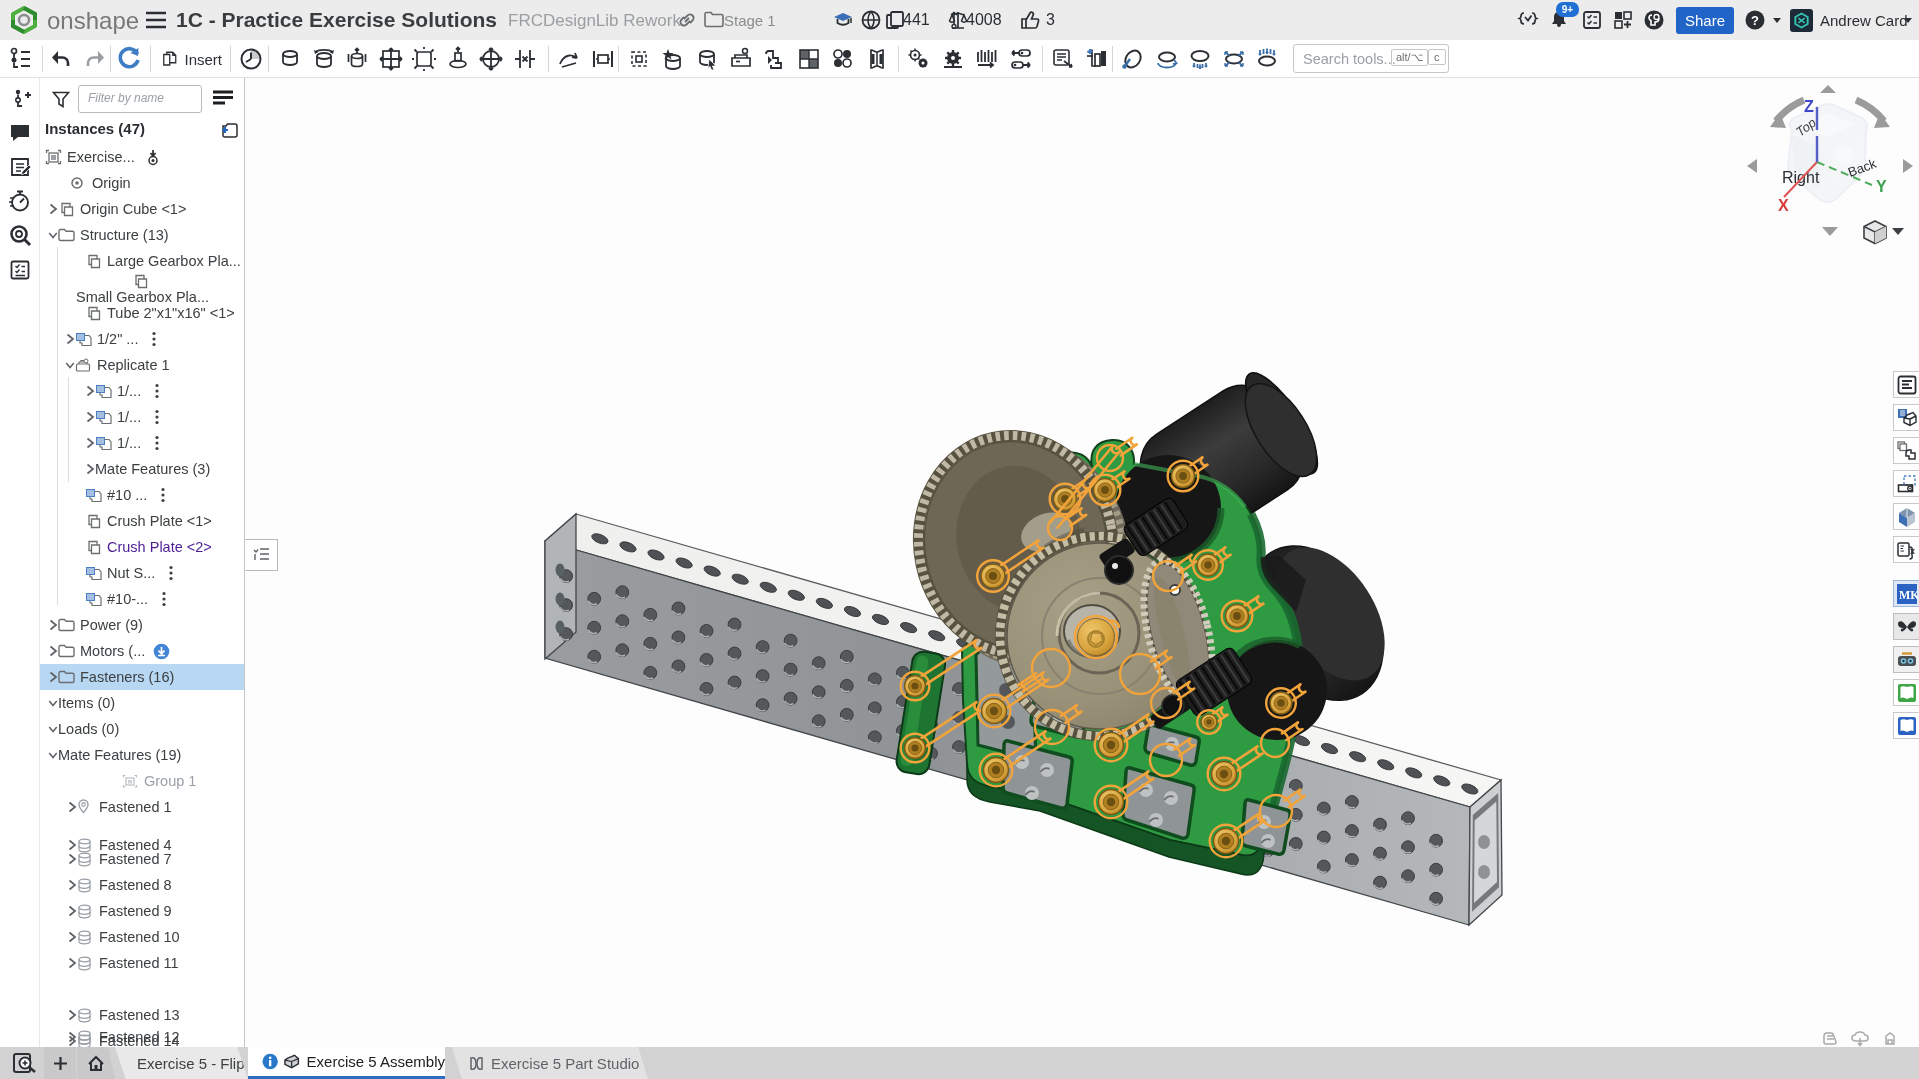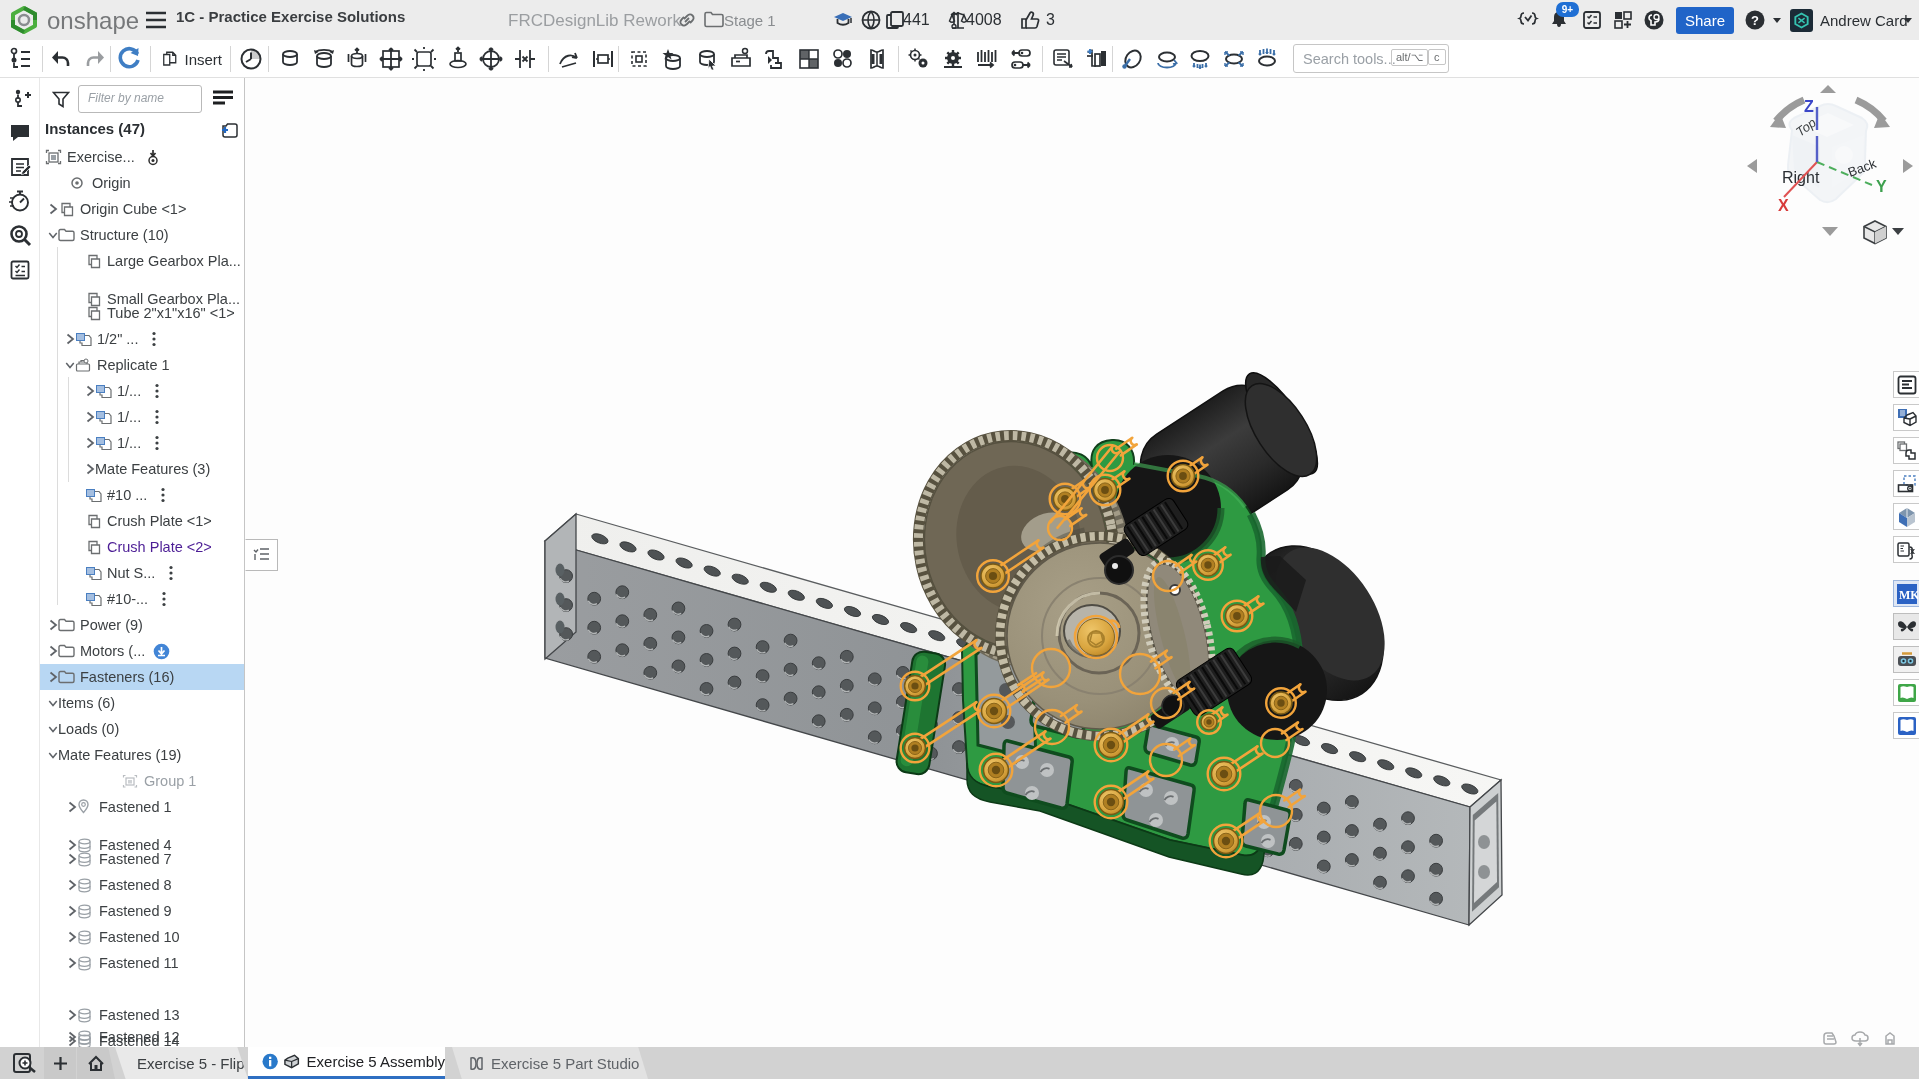--- a/index.html
+++ b/index.html
@@ -691,21 +691,21 @@
 <div id="topbar">
   <svg width="30" height="28" viewBox="0 0 30 28" style="position:absolute;left:9px;top:6px">
     <path d="M15 2 L26 8 L26 20 L15 26 L4 20 L4 8 Z" fill="none" stroke="#4caf3f" stroke-width="4" stroke-linejoin="round"></path>
     <path d="M15 2 L26 8 L26 14 M15 26 L4 20 L4 14" fill="none" stroke="#2e8b2e" stroke-width="4"></path>
     <circle cx="15" cy="14" r="5" fill="none" stroke="#8a8d90" stroke-width="2.5"></circle>
   </svg>
   <span style="position:absolute;left:47px;top:7px;font-size:24px;color:#76787a">onshape</span>
   <svg width="22" height="18" viewBox="0 0 22 18" style="position:absolute;left:145px;top:11px">
       <path d="M1 2 H21 M1 9 H21 M1 16 H21" stroke="#2b2f33" stroke-width="2.6"></path>
     </svg>
-  <span style="position:absolute;left:176px;top:8px;font-size:15px;font-weight:bold;color:#3a3d40">1C - Practice Exercise Solutions</span>
+  <span style="position:absolute;left:176px;top:8px;font-size:21px;font-weight:bold;color:#3a3d40">1C - Practice Exercise Solutions</span>
   <span style="position:absolute;left:508px;top:11px;font-size:17px;color:#9b9ea1">FRCDesignLib Rework</span>
   <span style="position:absolute;left:724px;top:12px;font-size:15px;color:#8a8d90">Stage 1</span>
   <span style="position:absolute;left:903px;top:11px;font-size:16px;color:#2b2f33">441</span>
   <span style="position:absolute;left:966px;top:11px;font-size:16px;color:#2b2f33">4008</span>
   <span style="position:absolute;left:1046px;top:11px;font-size:16px;color:#2b2f33">3</span>
   <div class="t1i" style="left:676px"><svg width="22" height="22" viewBox="0 0 22 22" style="">
         <path d="M9 13 L13 9 M8 10 L11 7 Q14 4 16.5 6.5 Q19 9 16 12 L14 14 M14 12 L11 15 Q8 18 5.5 15.5 Q3 13 6 10 L8 8" fill="none" stroke="#6b6e70" stroke-width="1.8"></path>
       </svg></div>
     <div class="t1i" style="left:703px"><svg width="22" height="22" viewBox="0 0 22 22" style="">
         <path d="M2 5 Q2 3.5 3.5 3.5 L8 3.5 L9.5 5.5 L18.5 5.5 Q20 5.5 20 7 L20 16 Q20 17.5 18.5 17.5 L3.5 17.5 Q2 17.5 2 16 Z" fill="none" stroke="#6b6e70" stroke-width="1.6"></path>
@@ -1141,32 +1141,32 @@
       <span class="tchev">
         <svg width="12" height="10" viewBox="0 0 12 10" style="">
           <path d="M1.5 2.5 L6 8 L10.5 2.5" fill="none" stroke="#5f6368" stroke-width="1.8"></path>
         </svg>
       </span>
       <span class="ticon">
         <svg width="17" height="14" viewBox="0 0 17 14" style="">
           <path d="M1 3 Q1 1.5 2.5 1.5 L6.5 1.5 L8 3.2 L14.5 3.2 Q16 3.2 16 4.7 L16 11 Q16 12.5 14.5 12.5 L2.5 12.5 Q1 12.5 1 11 Z" fill="none" stroke="#6b6e70" stroke-width="1.4"></path>
         </svg>
       </span>
-      <span class="ttext" style="color:#3c4043">Structure (10)</span>
+      <span class="ttext" style="color:#3c4043">Structure (13)</span>
     </div>
     <div class="trow" style="top:170px;">
       <span class="tind" style="width:45px"></span>
       <span class="ticon">
         <svg width="16" height="15" viewBox="0 0 16 15" style="">
           <path d="M4 1.5 L12 1.5 L12 5 L14.5 5 L14.5 13.5 L6.5 13.5 L6.5 10.5 L4 10.5 Z M6.5 10.5 L6.5 5 L12 5" fill="none" stroke="#6b6e70" stroke-width="1.3"></path>
         </svg>
       </span>
       <span class="ttext" style="color:#3c4043">Large Gearbox Pla...</span>
     </div>
-    <div class="trow" style="top:208px;">
+    <div class="trow" style="top:196px;flex-direction:column;">
       <span class="tind" style="width:45px"></span>
       <span class="ticon">
         <svg width="16" height="15" viewBox="0 0 16 15" style="">
           <path d="M4 1.5 L12 1.5 L12 5 L14.5 5 L14.5 13.5 L6.5 13.5 L6.5 10.5 L4 10.5 Z M6.5 10.5 L6.5 5 L12 5" fill="none" stroke="#6b6e70" stroke-width="1.3"></path>
         </svg>
       </span>
       <span class="ttext" style="color:#3c4043">Small Gearbox Pla...</span>
     </div>
     <div class="trow" style="top:222px;">
       <span class="tind" style="width:45px"></span>
@@ -1416,21 +1416,21 @@
       </span>
       <span class="ttext" style="color:#3c4043">Fasteners (16)</span>
     </div>
     <div class="trow" style="top:612px;">
       <span class="tind" style="width:0px"></span>
       <span class="tchev">
         <svg width="12" height="10" viewBox="0 0 12 10" style="">
           <path d="M1.5 2.5 L6 8 L10.5 2.5" fill="none" stroke="#5f6368" stroke-width="1.8"></path>
         </svg>
       </span>
-      <span class="ttext" style="color:#3c4043">Items (6)</span>
+      <span class="ttext" style="color:#3c4043">Items (0)</span>
     </div>
     <div class="trow" style="top:638px;">
       <span class="tind" style="width:0px"></span>
       <span class="tchev">
         <svg width="12" height="10" viewBox="0 0 12 10" style="">
           <path d="M1.5 2.5 L6 8 L10.5 2.5" fill="none" stroke="#5f6368" stroke-width="1.8"></path>
         </svg>
       </span>
       <span class="ttext" style="color:#3c4043">Loads (0)</span>
     </div>

